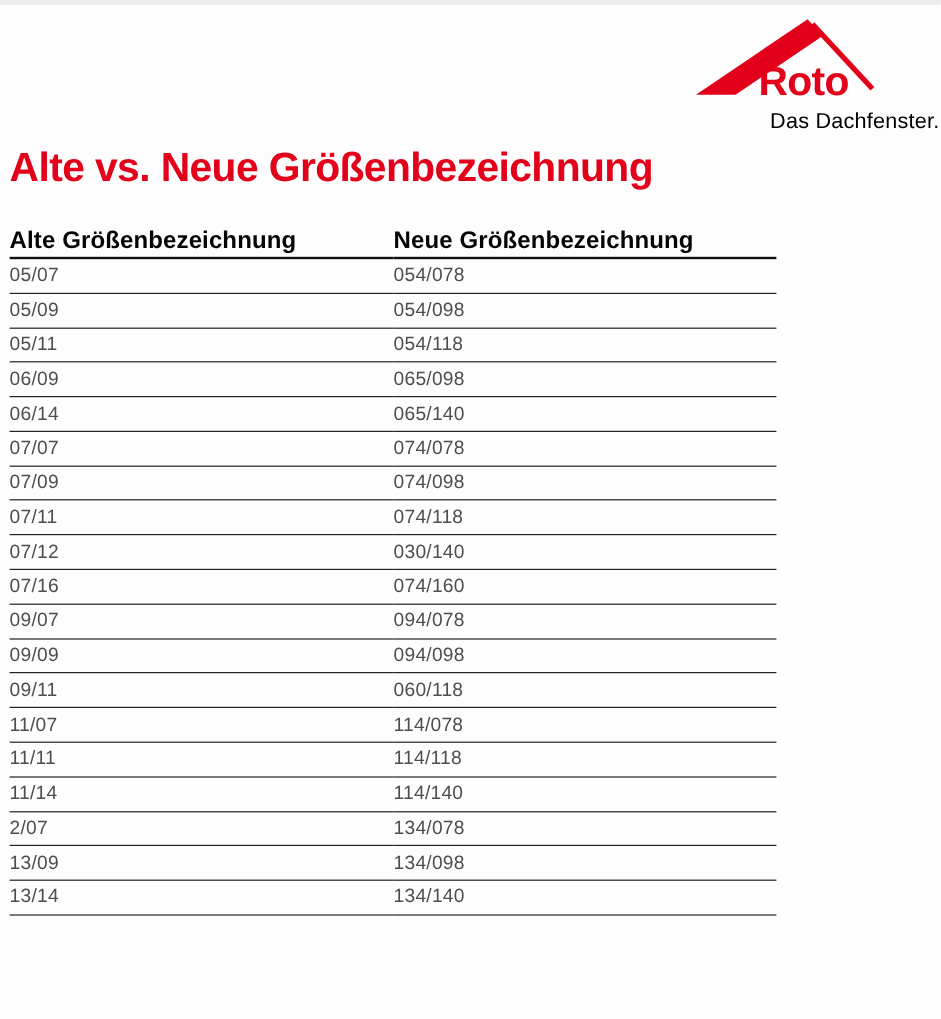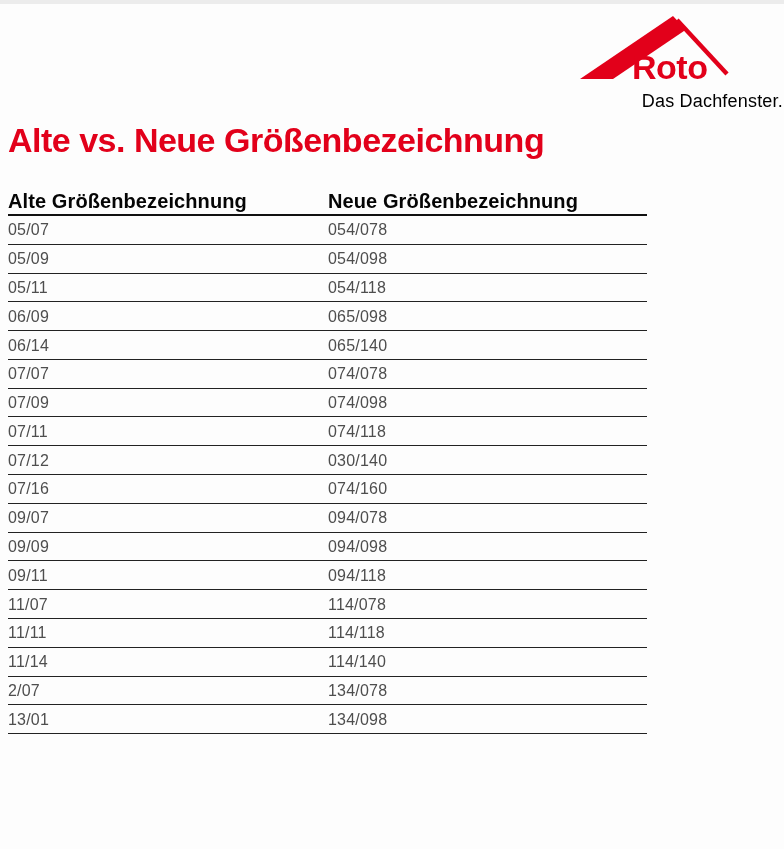--- a/index.html
+++ b/index.html
@@ -153,37 +153,41 @@
         <tr>
           <td>09/07</td>
           <td>094/078</td>
         </tr>
         <tr>
           <td>09/09</td>
           <td>094/098</td>
         </tr>
         <tr>
           <td>09/11</td>
-          <td>094/118</td>
+          <td>060/118</td>
         </tr>
         <tr>
           <td>11/07</td>
           <td>114/078</td>
         </tr>
         <tr>
           <td>11/11</td>
           <td>114/118</td>
         </tr>
         <tr>
           <td>11/14</td>
           <td>114/140</td>
         </tr>
         <tr>
           <td>2/07</td>
           <td>134/078</td>
         </tr>
         <tr>
-          <td>13/01</td>
+          <td>13/09</td>
           <td>134/098</td>
+        </tr>
+        <tr>
+          <td>13/14</td>
+          <td>134/140</td>
         </tr>
       </tbody>
   </table>
 </main>
 
 </body></html>

